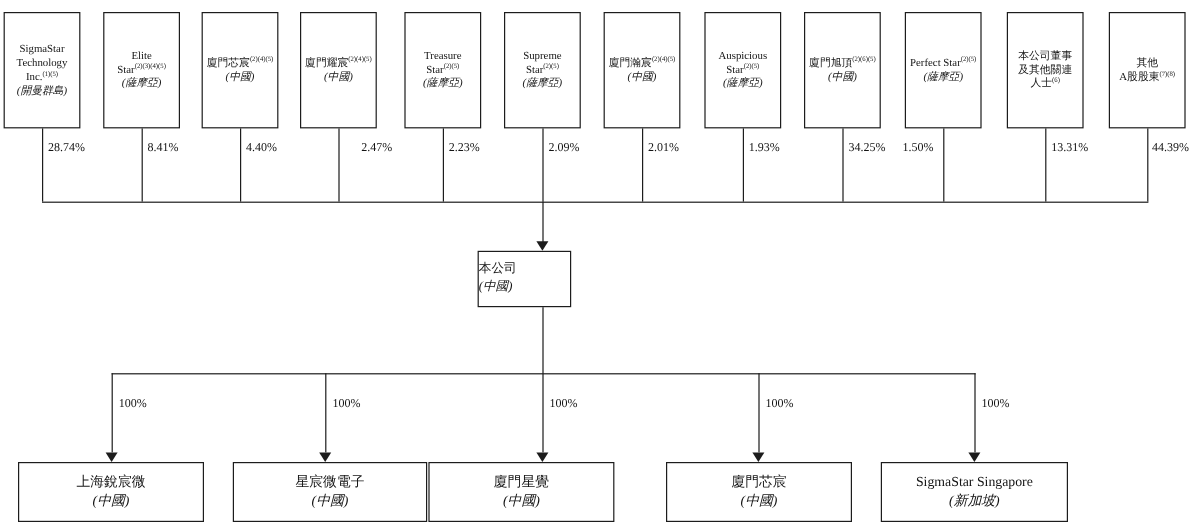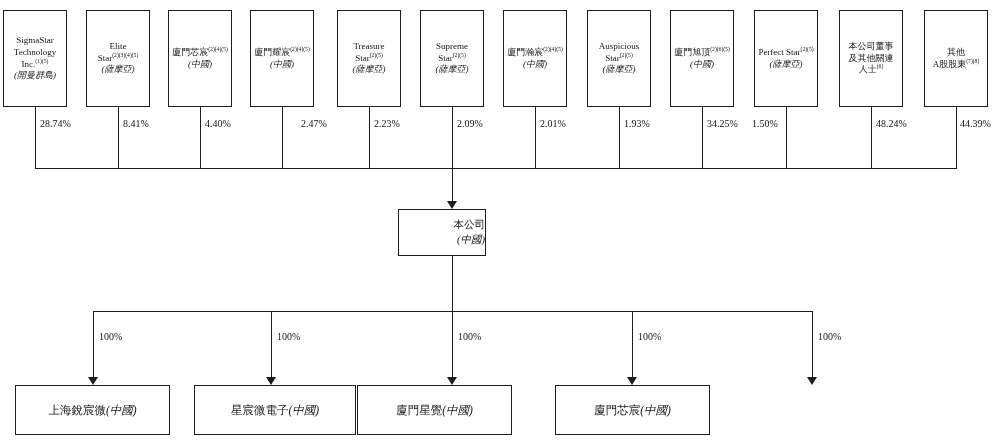--- a/index.html
+++ b/index.html
@@ -10,29 +10,29 @@
     overflow:hidden;
     text-decoration:underline;
   }
   .tbox {
     position:absolute; top:10px; width:64px; height:97px;
     border:1px solid #1c1c1c; background:#fff;
     display:flex; flex-direction:column; align-items:center; justify-content:center;
     text-align:center; font-size:9px; line-height:1.3;
   }
   .cbox {
-    position:absolute; left:398px; top:209px; width:88px; height:47px;
+    position:absolute; left:398px; top:209px; width:78px; height:47px;
     border:1px solid #1c1c1c; background:#fff;
-    display:flex; flex-direction:column; align-items:flex-end; justify-content:center;
+    display:flex; flex-direction:column; align-items:flex-start; justify-content:center;
     text-align:center; font-size:10.5px; line-height:1.35;
   }
   .bbox {
     position:absolute; top:385px; height:50px;
     border:1px solid #1c1c1c; background:#fff;
-    display:flex; align-items:center; justify-content:center;
+    display:flex; flex-direction:column; align-items:center; justify-content:center;
     text-align:center; font-size:11.5px; line-height:1.4;
   }
   .it { font-style:italic; }
   sup { font-size:0.62em; line-height:0; }
   .vline, .hline { position:absolute; background:#1c1c1c; }
   .vline { width:1px; }
   .hline { height:1px; }
   .pct { position:absolute; font-size:10px; white-space:nowrap; }
   .arrow {
     position:absolute; width:0; height:0;
@@ -128,21 +128,21 @@
   <span class="pct" style="left:40px;top:118px">28.74%</span>
   <span class="pct" style="left:123px;top:118px">8.41%</span>
   <span class="pct" style="left:205px;top:118px">4.40%</span>
   <span class="pct" style="left:301px;top:118px">2.47%</span>
   <span class="pct" style="left:374px;top:118px">2.23%</span>
   <span class="pct" style="left:457px;top:118px">2.09%</span>
   <span class="pct" style="left:540px;top:118px">2.01%</span>
   <span class="pct" style="left:624px;top:118px">1.93%</span>
   <span class="pct" style="left:707px;top:118px">34.25%</span>
   <span class="pct" style="left:752px;top:118px">1.50%</span>
-  <span class="pct" style="left:876px;top:118px">48.24%</span>
+  <span class="pct" style="left:876px;top:118px">13.31%</span>
   <span class="pct" style="left:960px;top:118px">44.39%</span>
 
   <div class="hline" style="left:35px;top:168px;width:922px"></div>
 
   <div class="vline" style="left:452px;top:168px;height:34px"></div>
   <div class="arrow" style="left:447px;top:201px"></div>
 
   <div class="cbox">
     <div>本公司</div>
     <div class="it">(中國)</div>
@@ -178,14 +178,18 @@
     <div class="it">(中國)</div>
   </div>
   <div class="bbox" style="left:357px;width:155px">
     <div>廈門星覺</div>
     <div class="it">(中國)</div>
   </div>
   <div class="bbox" style="left:555px;width:155px">
     <div>廈門芯宸</div>
     <div class="it">(中國)</div>
   </div>
+  <div class="bbox" style="left:734px;width:156px">
+    <div>SigmaStar Singapore</div>
+    <div class="it">(新加坡)</div>
+  </div>
 
 </div>
 
 </body></html>

